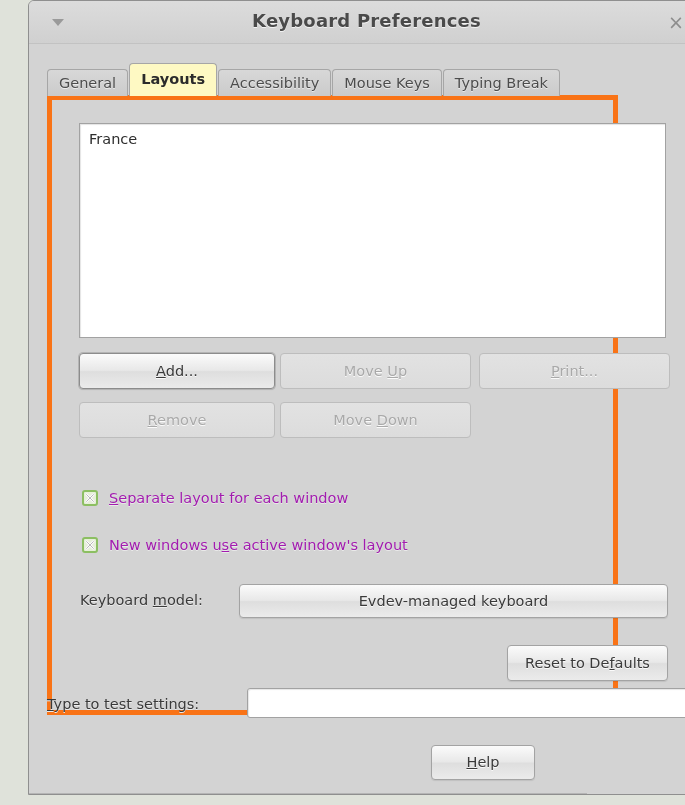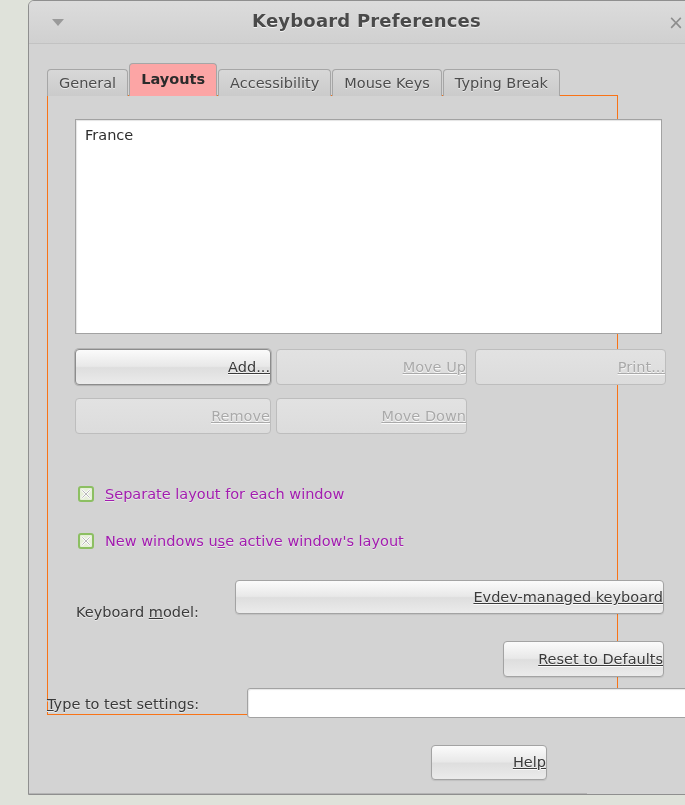--- a/index.html
+++ b/index.html
@@ -97,36 +97,36 @@
     border-top-right-radius: 4px;
     margin-right: 1px;
     box-sizing: border-box;
     cursor: pointer;
     text-shadow: 0 1px 0 #ececec;
     white-space: nowrap;
   }
   .tab.active {
     height: 33px;
     line-height: 31px;
-    background: #fca5a5;
+    background: #fef9c3;
     color: #2b2b2b;
     font-weight: bold;
     border-color: #a6a6a6;
     text-shadow: none;
     position: relative;
     z-index: 4;
   }
   .tab-panel {
     position: absolute;
     left: 0;
     top: 32px;
     width: 571px;
     height: 620px;
     background: #d3d3d3;
-    border: 1px solid #f97316;
+    border: 5px solid #f97316;
     box-sizing: border-box;
   }
 
   
   .layout-list {
     position: absolute;
     left: 27px;
     top: 23px;
     width: 587px;
     height: 215px;
@@ -142,30 +142,29 @@
     color: #2e2e2e;
     cursor: pointer;
   }
 
   
   .btn {
     display: inline-block;
     box-sizing: border-box;
     font-size: 14.5px;
     color: #3a3a3a;
-    text-align: right;
+    text-align: center;
     background: linear-gradient(to bottom, #fbfbfb 0%, #e8e8e8 48%, #dedede 52%, #ebebeb 100%);
     border: 1px solid #a3a3a3;
     border-radius: 4px;
     text-shadow: 0 1px 0 #fbfbfb;
     cursor: pointer;
     box-shadow: 0 1px 1px rgba(0,0,0,0.09);
     white-space: nowrap;
     overflow: hidden;
-    text-decoration: underline;
   }
   .btn.disabled {
     color: #a9a9a9;
     background: linear-gradient(to bottom, #e2e2e2 0%, #dcdcdc 100%);
     border-color: #bdbdbd;
     cursor: default;
     box-shadow: none;
   }
   .btn.default-action {
     background: linear-gradient(to bottom, #eff1e6 0%, #e2e5d4 48%, #dbdfcb 52%, #e6e9da 100%);
@@ -204,21 +203,21 @@
   .checkbox svg { position:absolute; left:1px; top:1px; }
   .check-label {
     font-size: 14.5px;
     color: #a21caf;
     text-shadow: 0 1px 0 #eaeaea;
   }
 
   
   .kbmodel-label {
     position: absolute;
-    left: 28px; top: 508px;
+    left: 28px; top: 492px;
     font-size: 14.5px;
     color: #3a3a3a;
     text-shadow: 0 1px 0 #ececec;
   }
   .btn-kbmodel {
     position: absolute;
     left: 187px; top: 484px;
     width: 429px; height: 34px; line-height: 32px;
   }
   .btn-options {
@@ -252,21 +251,21 @@
     font-size: 14.5px;
     color: #2e2e2e;
     padding: 0 7px;
     font-family: "DejaVu Sans", sans-serif;
     outline: none;
   }
 
   .btn-help {
     position: absolute;
     left: 402px; top: 744px;
-    width: 116px; height: 35px; line-height: 33px;
+    width: 104px; height: 35px; line-height: 33px;
   }
   .btn-close {
     position: absolute;
     left: 530px; top: 744px;
     width: 129px; height: 35px; line-height: 33px;
   }
 
   
   .bottom-edge {
     position: absolute;

